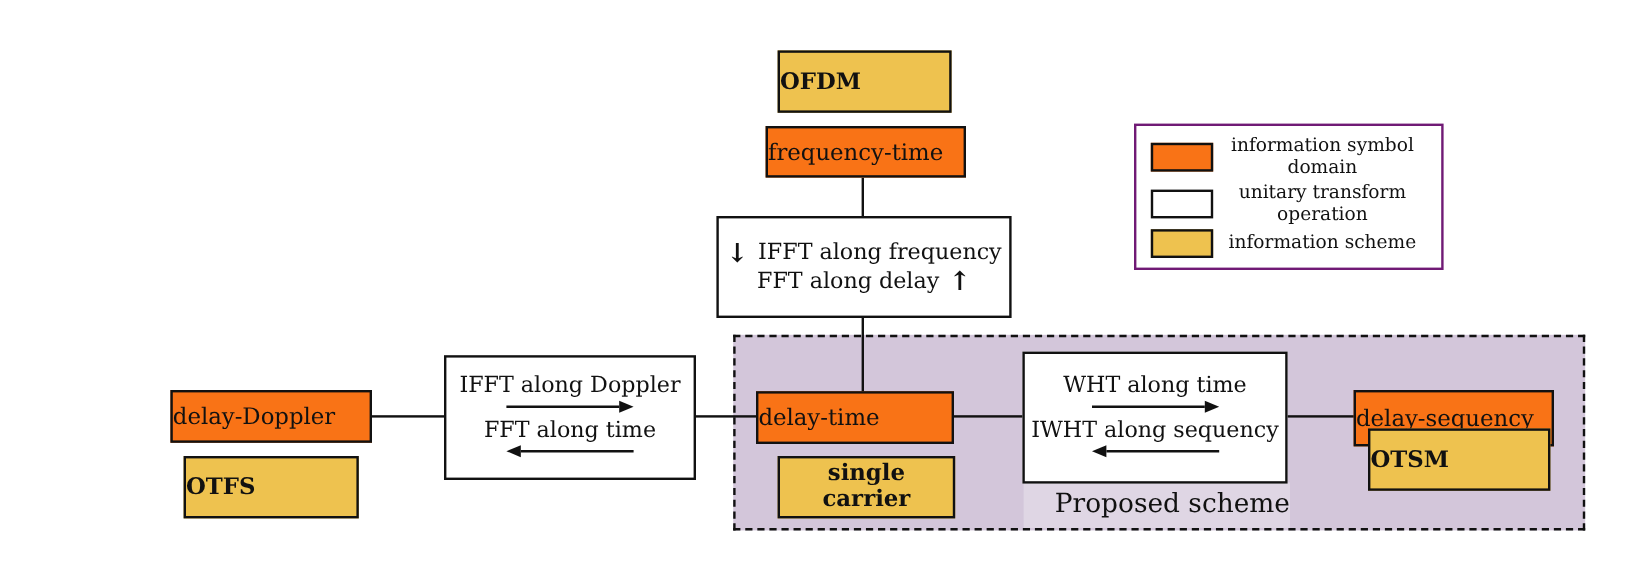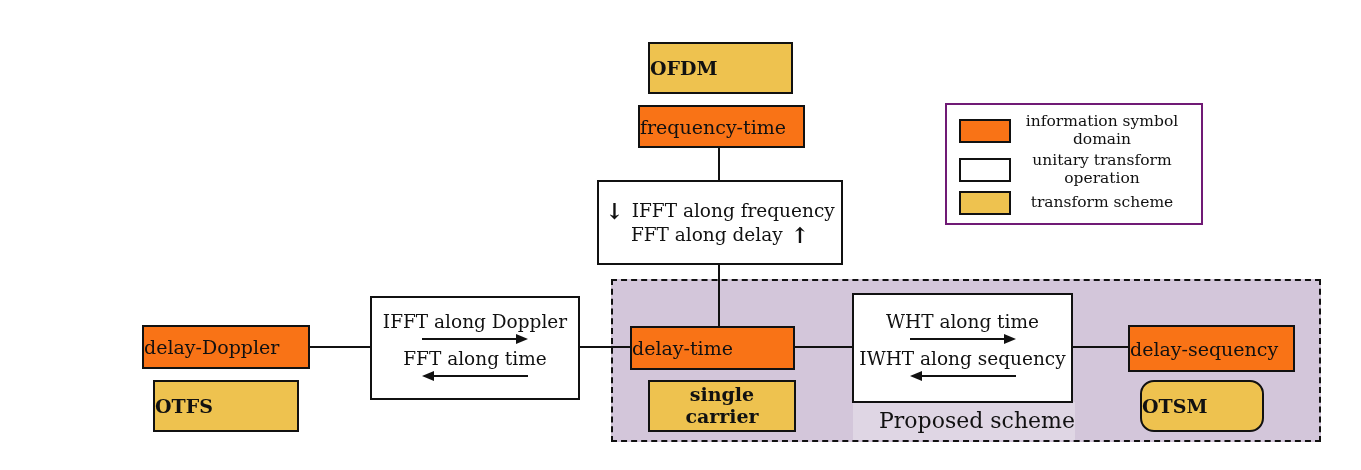--- a/index.html
+++ b/index.html
@@ -162,32 +162,32 @@
         <line x1="14" y1="6" x2="108" y2="6" stroke="#111111" stroke-width="2"></line>
         <polygon points="14,1 2,6 14,11" fill="#111111"></polygon>
       </svg>
     </div>
   </div>
 
   <div class="box teal node-label" style="left:1128px; top:325px; width:167px; height:47px;">
     <span>delay-sequency</span>
   </div>
 
-  <div class="box orange node-label bold" style="left:1140px; top:380px; width:124px; height:52px;border-radius:14px;">
+  <div class="box orange node-label bold" style="left:1140px; top:357px; width:152px; height:52px;">
     <span>OTSM</span>
   </div>
 
   <div class="legend-box">
     <div class="legend-row">
       <span class="legend-swatch teal"></span>
       <span class="legend-label">information symbol domain</span>
     </div>
     <div class="legend-row">
       <span class="legend-swatch white"></span>
       <span class="legend-label">unitary transform operation</span>
     </div>
     <div class="legend-row">
       <span class="legend-swatch orange"></span>
-      <span class="legend-label">transform scheme</span>
+      <span class="legend-label">information scheme</span>
     </div>
   </div>
 
 </div>
 
 </body></html>

